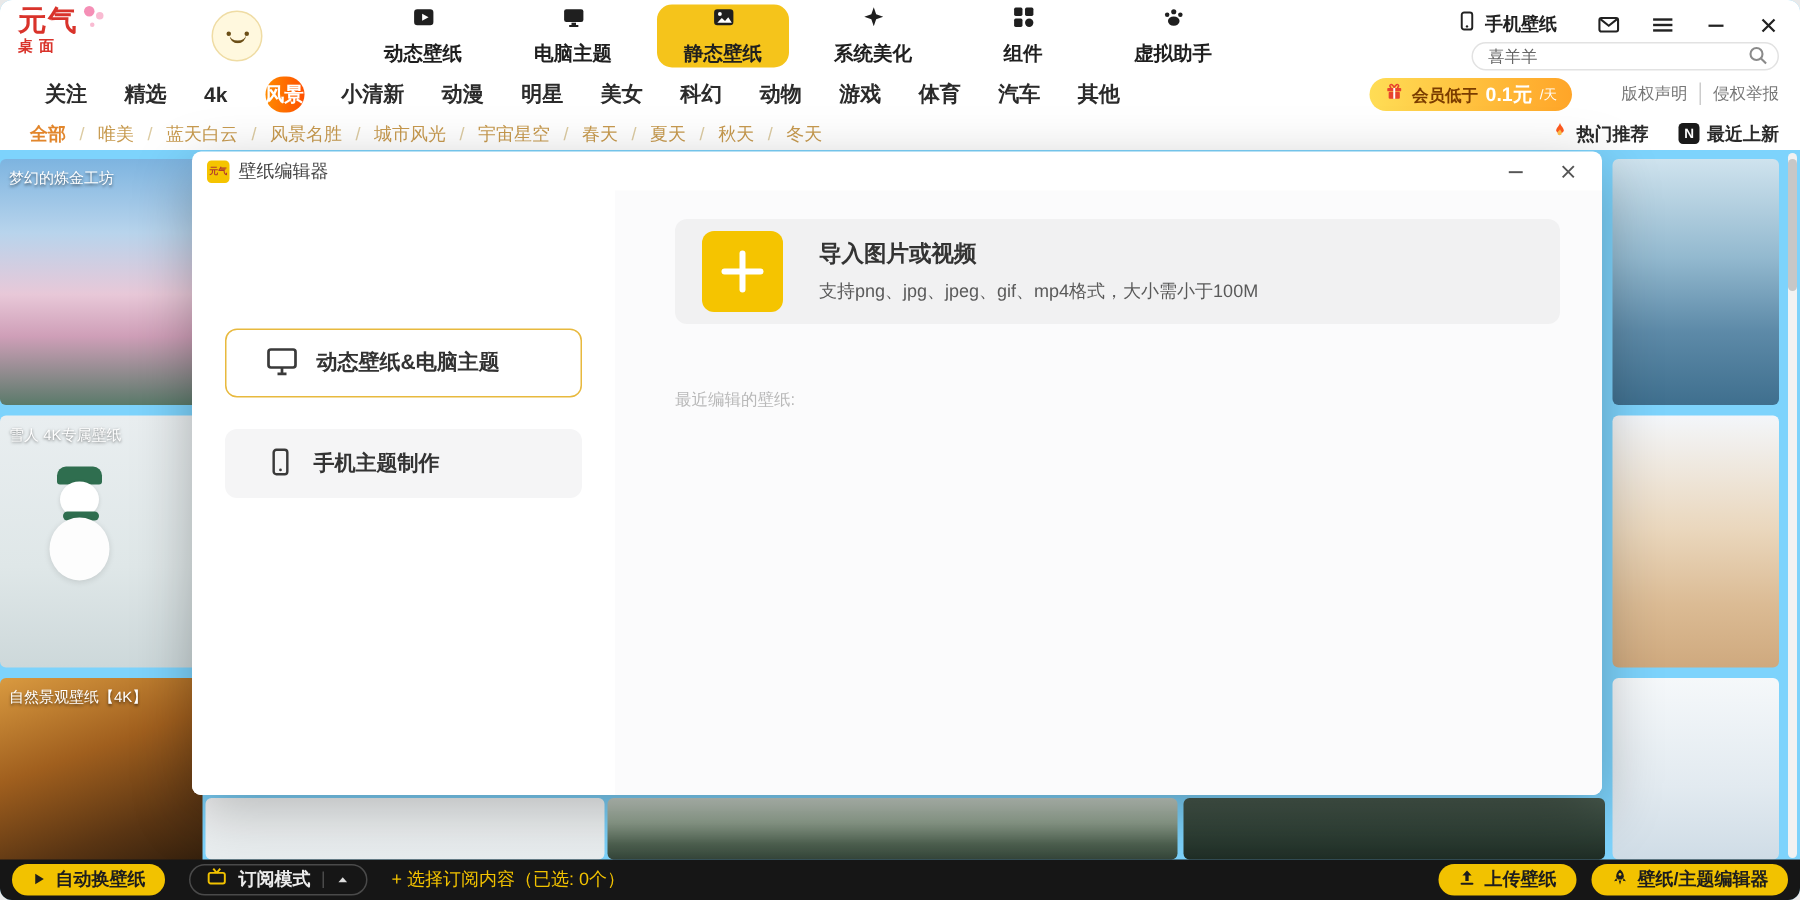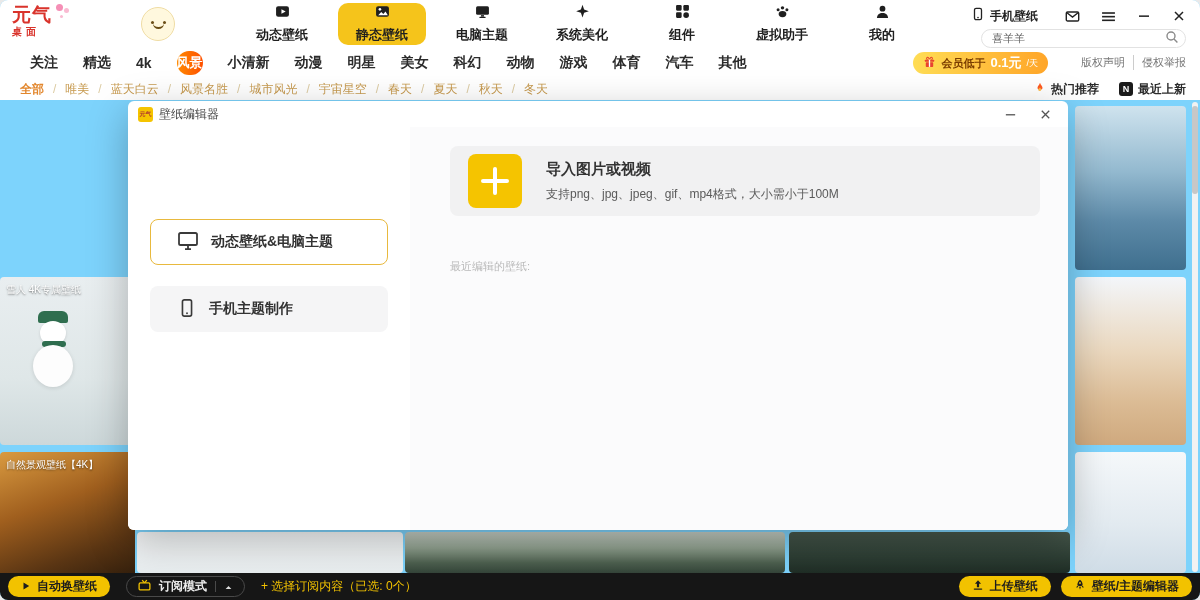--- a/index.html
+++ b/index.html
@@ -158,35 +158,35 @@
     </div>
 
     <div class="nav">
       <div class="nav-item">
         <span><svg width="15" height="15" viewBox="0 0 14 14">
               <rect x="1" y="2" width="12" height="10" rx="2" fill="#1f1f1f"></rect>
               <path d="M6 4.8l4 2.2-4 2.2z" fill="#fff"></path>
             </svg></span>
         <span class="nlabel">动态壁纸</span>
       </div>
+      <div class="nav-item">
+        <span><svg width="15" height="15" viewBox="0 0 14 14">
+              <rect x="1" y="2" width="12" height="8" rx="1.4" fill="#1f1f1f"></rect>
+              <rect x="5.6" y="10.4" width="2.8" height="1.4" fill="#1f1f1f"></rect>
+              <rect x="4" y="11.8" width="6" height="1.2" rx=".6" fill="#1f1f1f"></rect>
+            </svg></span>
+        <span class="nlabel">电脑主题</span>
+      </div>
       <div class="nav-item active">
         <span><svg width="15" height="15" viewBox="0 0 14 14">
               <rect x="1" y="2" width="12" height="10" rx="2" fill="#1f1f1f"></rect>
               <circle cx="4.6" cy="5" r="1.2" fill="#fff"></circle>
               <path d="M3 10.4l2.8-3 2 2 2-2.4 2.2 3.4z" fill="#fff"></path>
             </svg></span>
         <span class="nlabel">静态壁纸</span>
-      </div>
-      <div class="nav-item">
-        <span><svg width="15" height="15" viewBox="0 0 14 14">
-              <rect x="1" y="2" width="12" height="8" rx="1.4" fill="#1f1f1f"></rect>
-              <rect x="5.6" y="10.4" width="2.8" height="1.4" fill="#1f1f1f"></rect>
-              <rect x="4" y="11.8" width="6" height="1.2" rx=".6" fill="#1f1f1f"></rect>
-            </svg></span>
-        <span class="nlabel">电脑主题</span>
       </div>
       <div class="nav-item">
         <span><svg width="15" height="15" viewBox="0 0 14 14">
               <path d="M7 .8l1.5 4.4 4.4 1.5-4.4 1.5L7 12.6 5.5 8.2 1.1 6.7l4.4-1.5z" fill="#1f1f1f"></path>
             </svg></span>
         <span class="nlabel">系统美化</span>
       </div>
       <div class="nav-item">
         <span><svg width="15" height="15" viewBox="0 0 14 14">
               <rect x="1" y="1" width="5.2" height="5.2" rx="1" fill="#1f1f1f"></rect>
@@ -197,27 +197,20 @@
         <span class="nlabel">组件</span>
       </div>
       <div class="nav-item">
         <span><svg width="15" height="15" viewBox="0 0 14 14">
               <ellipse cx="7" cy="9.4" rx="3.6" ry="2.9" fill="#1f1f1f"></ellipse>
               <circle cx="2.9" cy="5.4" r="1.4" fill="#1f1f1f"></circle>
               <circle cx="7" cy="3.6" r="1.6" fill="#1f1f1f"></circle>
               <circle cx="11.1" cy="5.4" r="1.4" fill="#1f1f1f"></circle>
             </svg></span>
         <span class="nlabel">虚拟助手</span>
-      </div>
-      <div class="nav-item">
-        <span><svg width="15" height="15" viewBox="0 0 14 14">
-              <circle cx="7" cy="4.4" r="2.7" fill="#1f1f1f"></circle>
-              <path d="M1.8 13c0-3 2.3-4.7 5.2-4.7s5.2 1.7 5.2 4.7z" fill="#1f1f1f"></path>
-            </svg></span>
-        <span class="nlabel">我的</span>
       </div>
     </div>
 
     <div class="topright">
       <div class="phone-group">
         <span><svg width="14" height="14" viewBox="0 0 14 14">
               <rect x="3.5" y="1.3" width="7" height="11.4" rx="1.6" fill="none" stroke="#222" stroke-width="1.3"></rect>
               <circle cx="7" cy="10.6" r=".8" fill="#222"></circle>
             </svg></span>
         <span class="plabel">手机壁纸</span>
@@ -311,20 +304,23 @@
             </svg></span>
         <span class="hrlabel">热门推荐</span>
       </div>
       <div class="hr-item">
         <span class="n-badge">N</span>
         <span class="hrlabel">最近上新</span>
       </div>
     </div>
   </div>
 
+  <div class="thumb t1">
+    <span class="thumb-label">梦幻的炼金工坊</span>
+  </div>
   <div class="thumb t2">
     <span class="sm-hat"></span>
     <span class="sm-head"></span>
     <span class="sm-scarf"></span>
     <span class="sm-body"></span>
     <span class="thumb-label">雪人 4K专属壁纸</span>
   </div>
   <div class="thumb t3">
     <span class="thumb-label">自然景观壁纸【4K】</span>
   </div>

